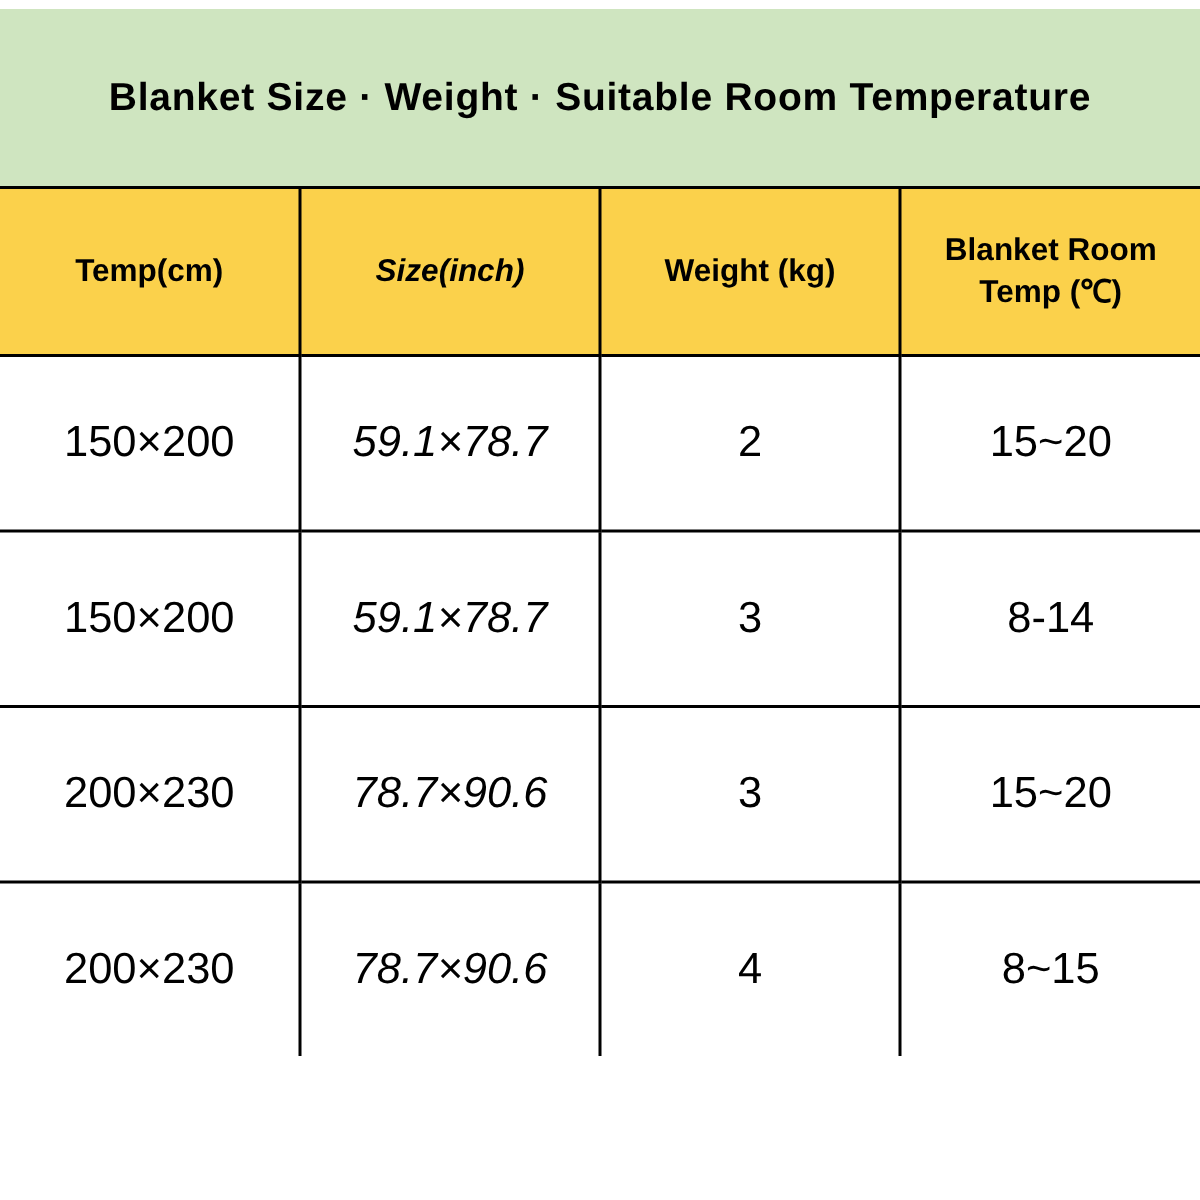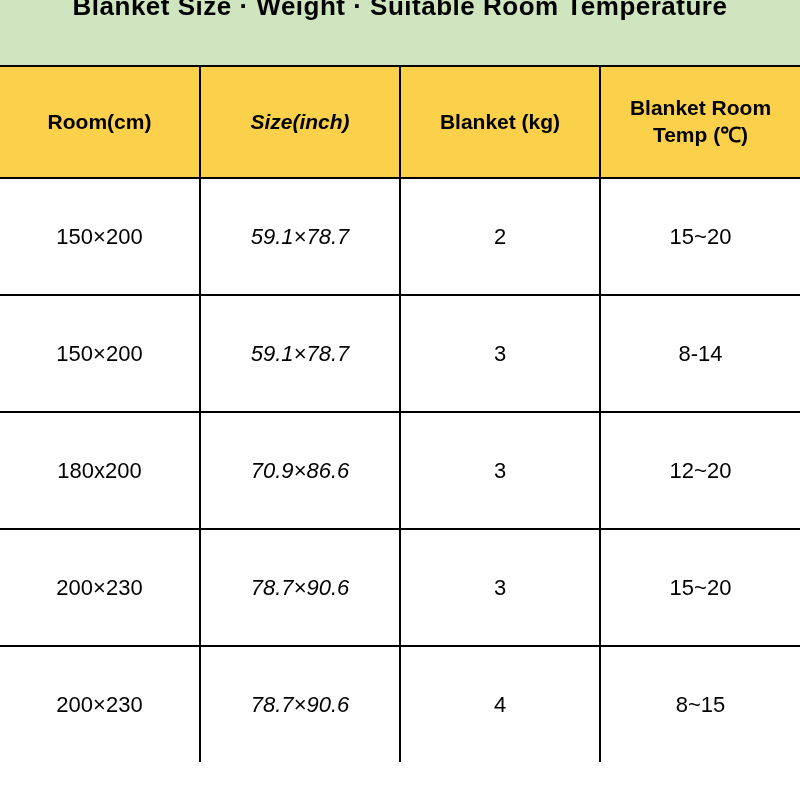--- a/index.html
+++ b/index.html
@@ -47,21 +47,21 @@
     background: #fbd14b;
     height: 110px;
     font-size: 21px;
     font-weight: bold;
   }
   .head-cell.first { border-left: none !important; }
   .head-cell.last { border-right: none !important; }
   
   .body-cell {
     height: 115px;
-    font-size: 22px;
+    font-size: 29px;
     font-weight: normal;
     background: #ffffff;
   }
   .body-cell.first { border-left: none !important; }
   .body-cell.last  { border-right: none !important; text-align: center; }
   tr.last-row .body-cell { border-bottom: none !important; }
   .col-1 { width: 172px; }
   .col-2 { width: 168px; font-style: italic; }
   .col-3 { width: 132px; }
   .col-4 { width: 328px; }
@@ -69,43 +69,37 @@
 </head>
 <body>
 
 <div class="page">
   <table class="size-table">
     <tbody>
       <tr>
         <td class="title-cell" colspan="4">Blanket Size · Weight · Suitable Room Temperature</td>
       </tr>
       <tr>
-        <th class="head-cell first col-1">Room(cm)</th>
+        <th class="head-cell first col-1">Temp(cm)</th>
         <th class="head-cell col-2">Size(inch)</th>
-        <th class="head-cell col-3">Blanket (kg)</th>
+        <th class="head-cell col-3">Weight (kg)</th>
         <th class="head-cell last col-4">Blanket Room Temp (℃)</th>
       </tr>
 
       <tr>
         <td class="body-cell first col-1">150×200</td>
         <td class="body-cell col-2">59.1×78.7</td>
         <td class="body-cell col-3">2</td>
         <td class="body-cell last col-4">15~20</td>
       </tr>
       <tr>
         <td class="body-cell first col-1">150×200</td>
         <td class="body-cell col-2">59.1×78.7</td>
         <td class="body-cell col-3">3</td>
         <td class="body-cell last col-4">8-14</td>
-      </tr>
-      <tr>
-        <td class="body-cell first col-1">180x200</td>
-        <td class="body-cell col-2">70.9×86.6</td>
-        <td class="body-cell col-3">3</td>
-        <td class="body-cell last col-4">12~20</td>
       </tr>
       <tr>
         <td class="body-cell first col-1">200×230</td>
         <td class="body-cell col-2">78.7×90.6</td>
         <td class="body-cell col-3">3</td>
         <td class="body-cell last col-4">15~20</td>
       </tr>
       <tr class="last-row">
         <td class="body-cell first col-1">200×230</td>
         <td class="body-cell col-2">78.7×90.6</td>

